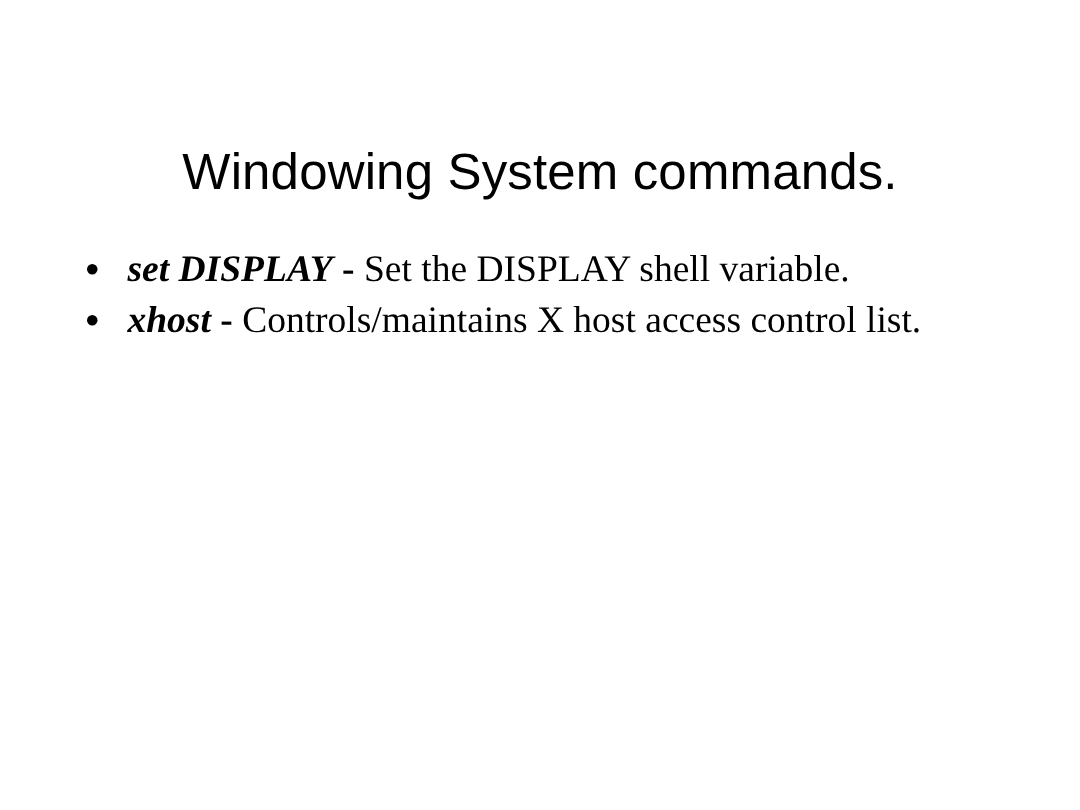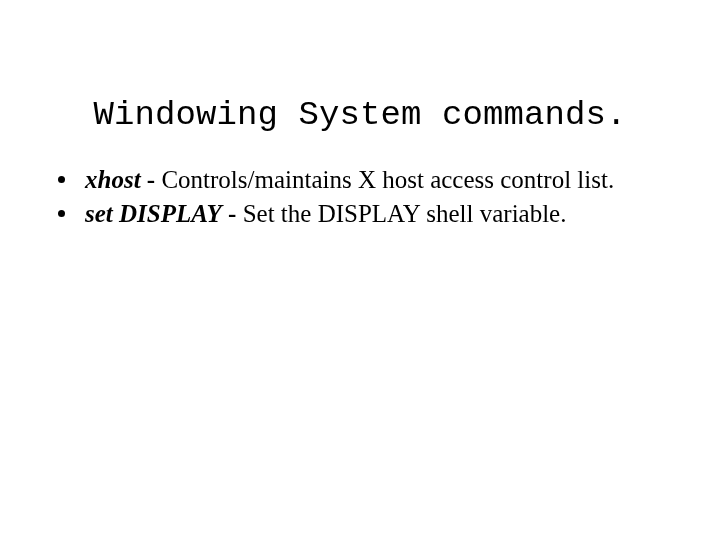--- a/index.html
+++ b/index.html
@@ -25,21 +25,21 @@
     position: absolute;
     left: 40px;
     top: 72px;
     width: 640px;
     text-align: center;
     font-size: 34px;
     line-height: 40px;
     font-weight: normal;
     letter-spacing: 0.1px;
     white-space: nowrap;
-    font-family: Liberation Mono, monospace;
+    font-family: Liberation Sans, sans-serif;
   }
 
   
   #body-list {
     position: absolute;
     left: 52px;
     top: 163px;
     width: 602px;
     margin: 0;
     padding: 0;
@@ -91,23 +91,23 @@
 <body>
 
 <div id="slide">
 
   <h1 id="slide-title">Windowing System commands.</h1>
 
   <ul id="body-list">
 
     <li class="bullet-item">
       <span class="bullet-marker"></span>
-      <span class="bullet-text"><span class="term">xhost</span><span class="dash">&nbsp;</span><span class="dash">-</span><span class="definition">&nbsp;</span><span class="definition">Controls/maintains X host access control list.</span></span>
+      <span class="bullet-text"><span class="term">set DISPLAY</span><span class="dash">&nbsp;</span><span class="dash">-</span><span class="definition">&nbsp;</span><span class="definition">Set the DISPLAY shell variable.</span></span>
     </li>
 
     <li class="bullet-item">
       <span class="bullet-marker"></span>
-      <span class="bullet-text"><span class="term">set DISPLAY</span><span class="dash">&nbsp;</span><span class="dash">-</span><span class="definition">&nbsp;</span><span class="definition">Set the DISPLAY shell variable.</span></span>
+      <span class="bullet-text"><span class="term">xhost</span><span class="dash">&nbsp;</span><span class="dash">-</span><span class="definition">&nbsp;</span><span class="definition">Controls/maintains X host access control list.</span></span>
     </li>
 
   </ul>
 
 </div>
 
 </body></html>

